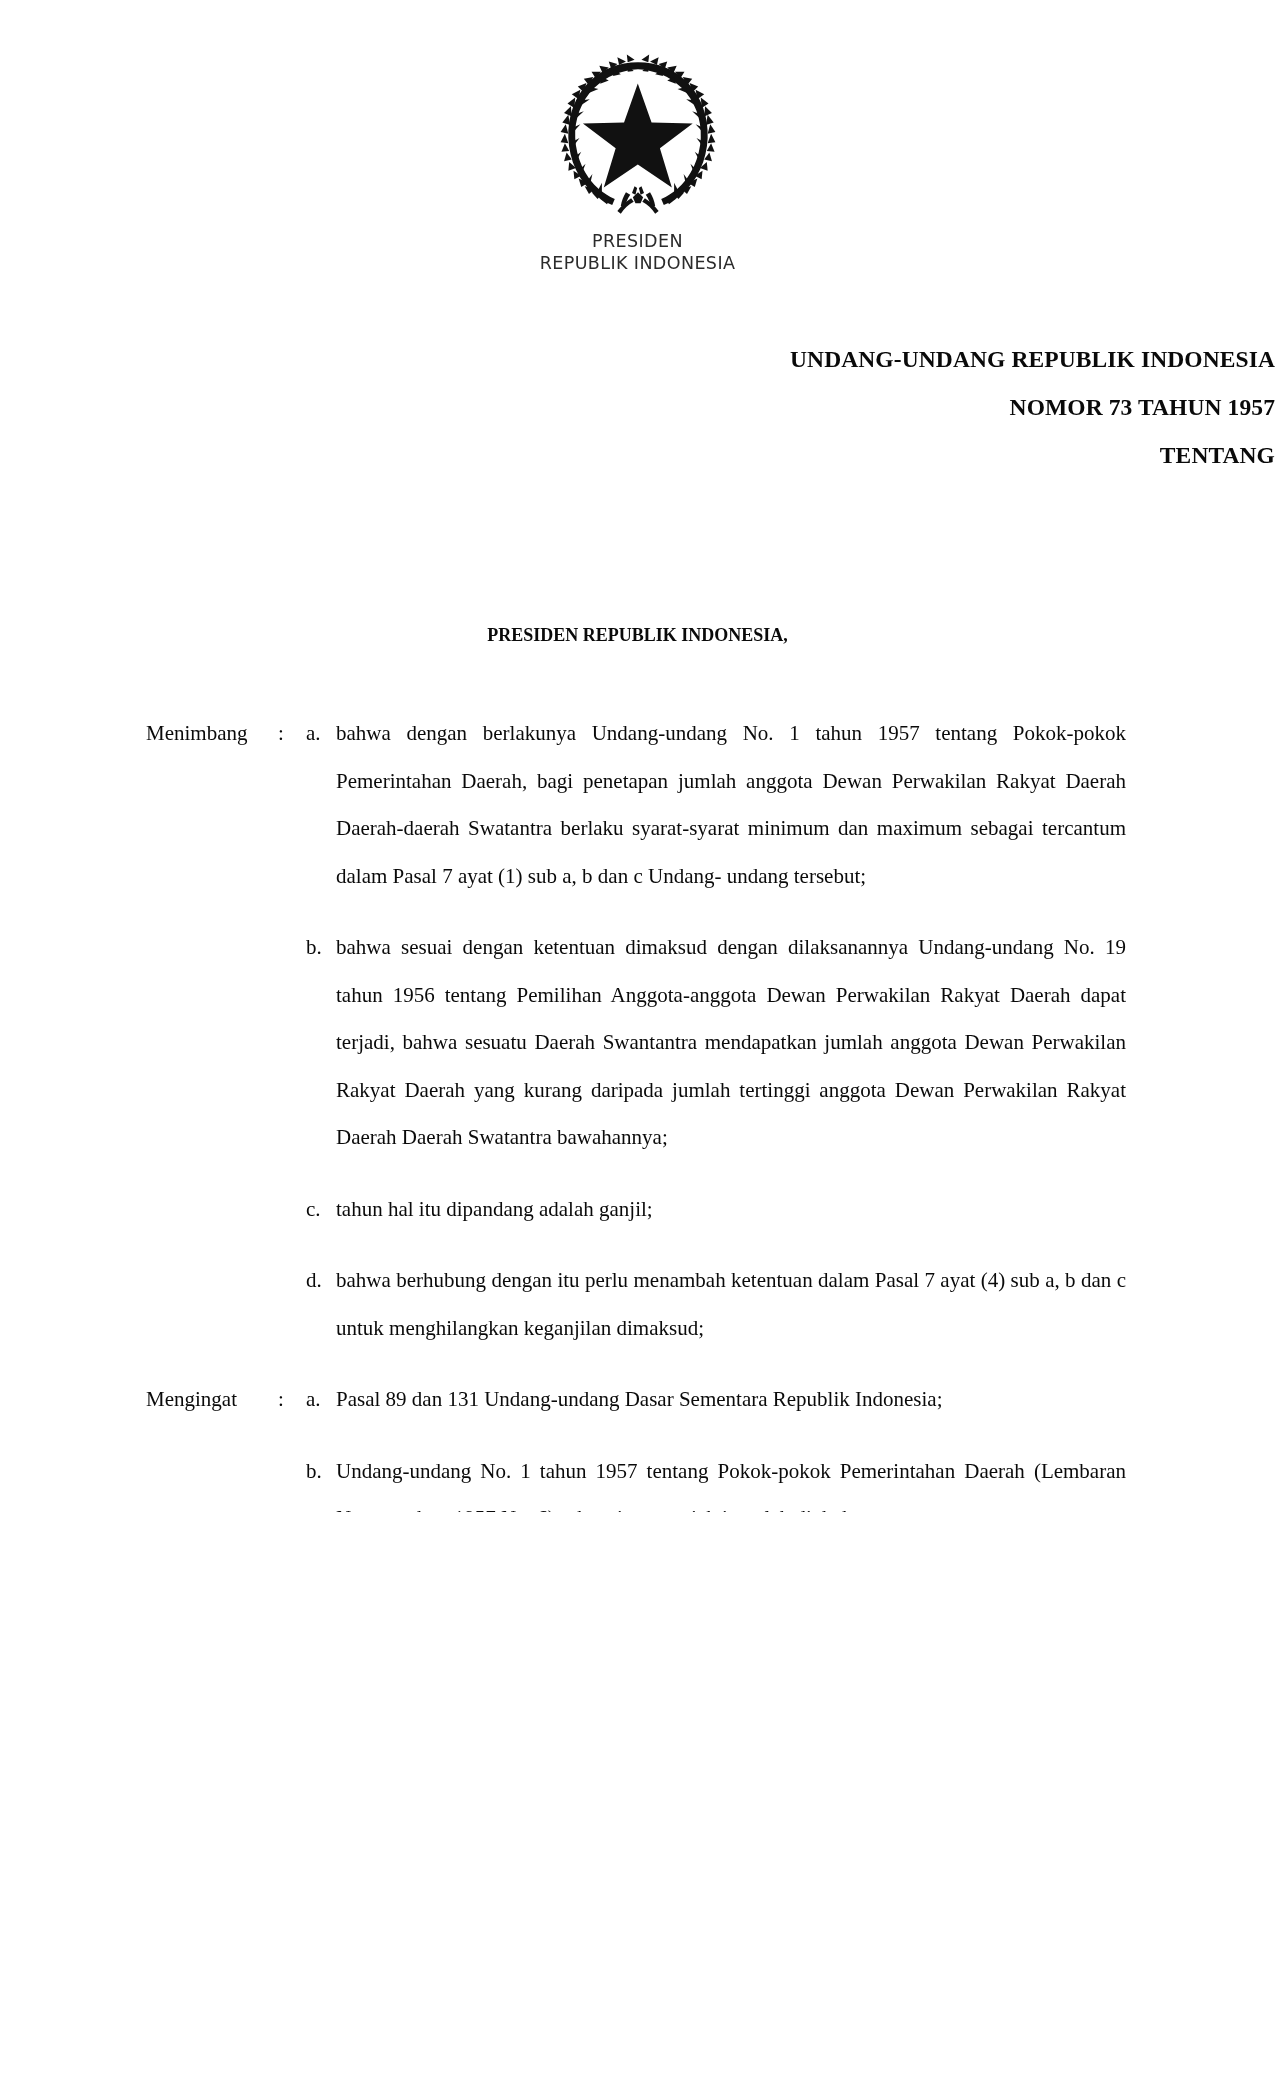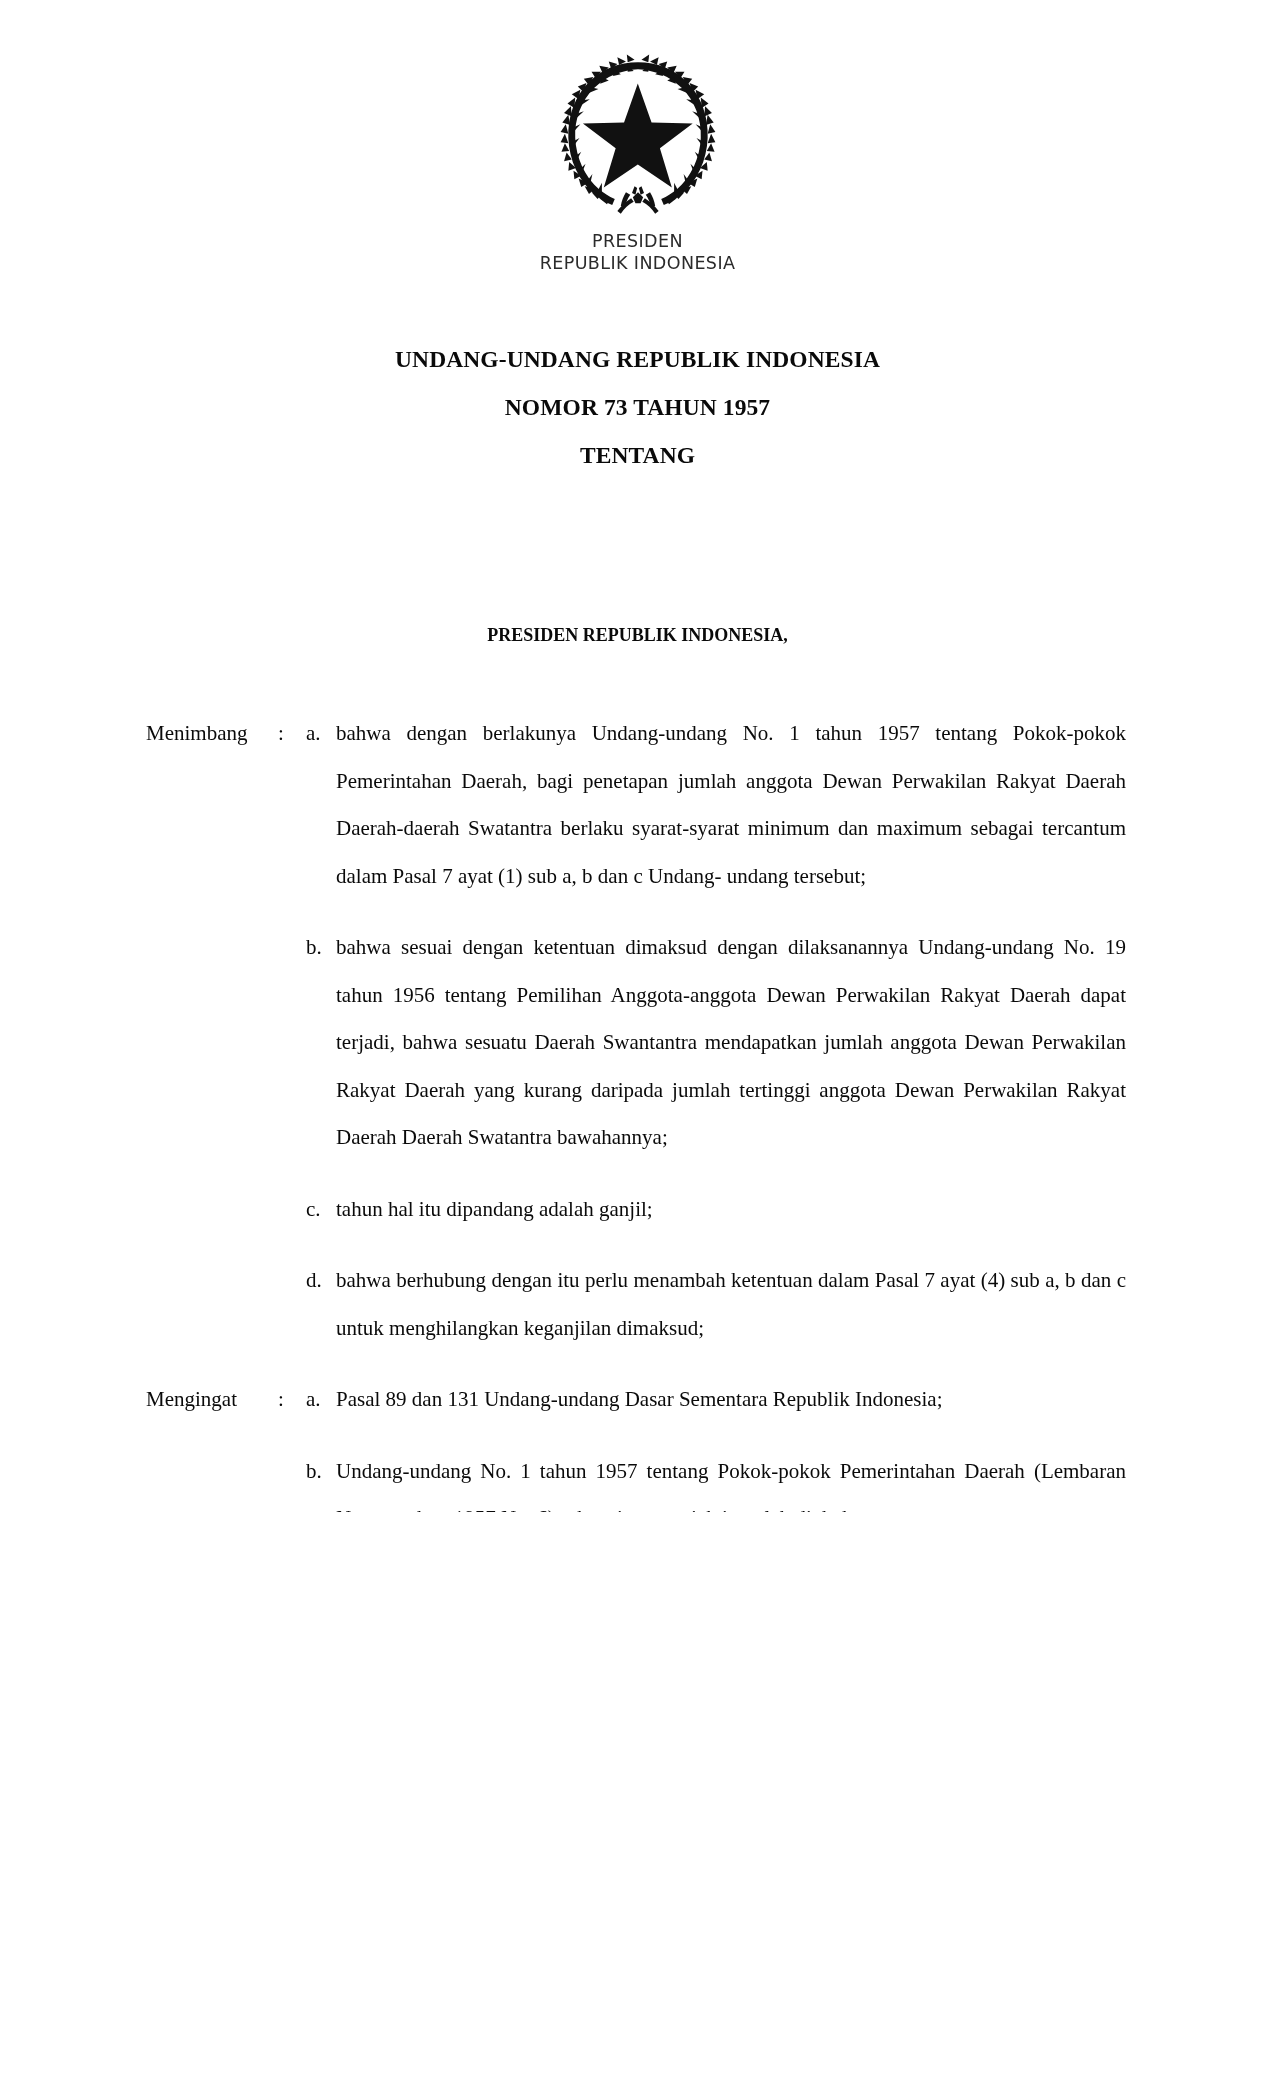--- a/index.html
+++ b/index.html
@@ -41,21 +41,21 @@
     color: #2b2b2b;
     font-weight: 400;
   }
 
   
   .title-block {
     position: absolute;
     top: 335px;
     left: 0;
     width: 100%;
-    text-align: center;
+    text-align: right;
   }
   .title-line {
     font-weight: bold;
     font-size: 23.5px;
     line-height: 48px;
     letter-spacing: 0.1px;
   }
 
   
   .subheading {

